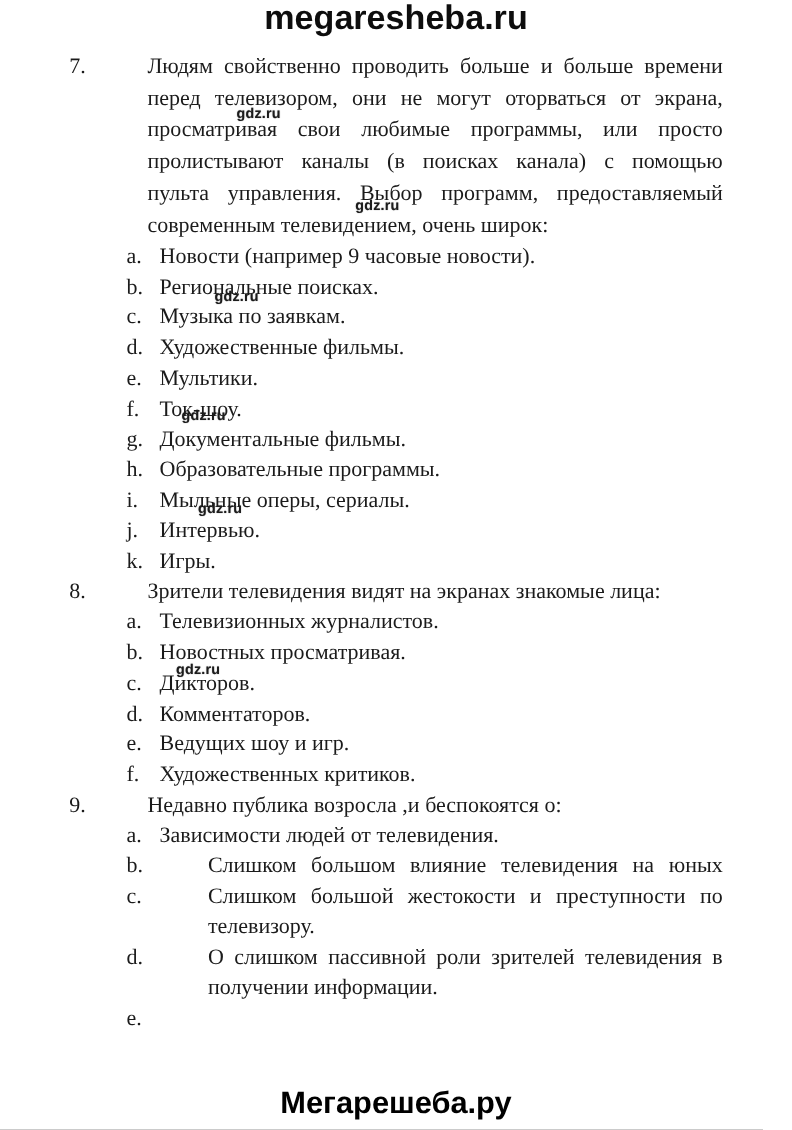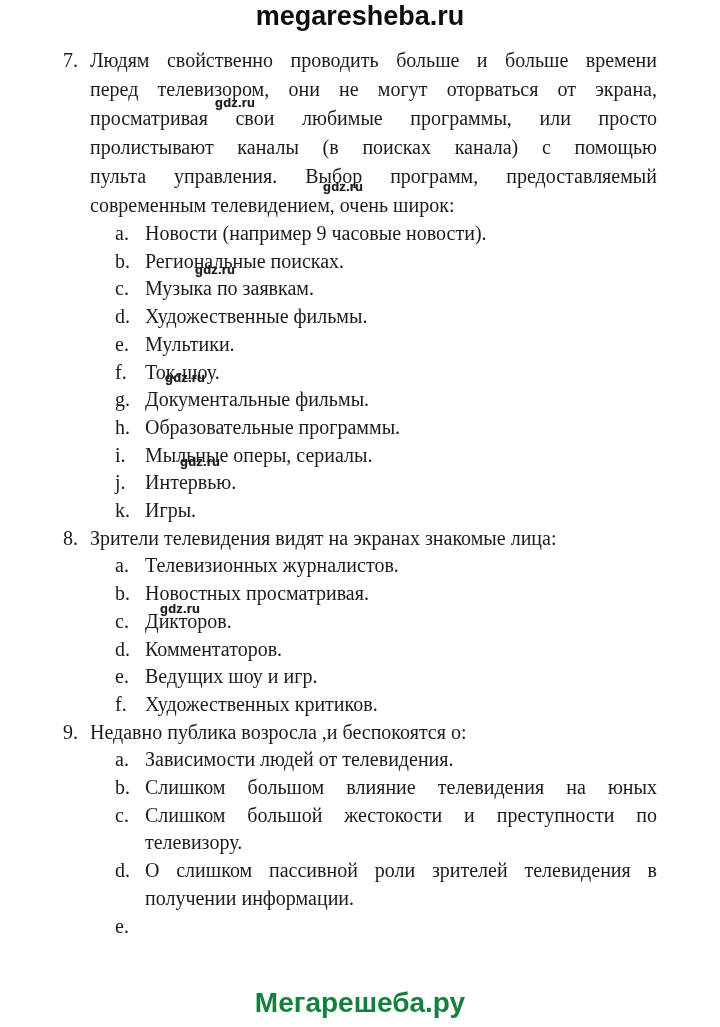--- a/index.html
+++ b/index.html
@@ -5,52 +5,52 @@
   html,body { margin:0; padding:0; background:#888; }
   .page {
     position:relative; width:720px; height:1027px; margin:0 auto;
     background:#ffffff; overflow:hidden;
     font-family:"Liberation Serif","DejaVu Serif",serif;
     color:#1b1b1b;
   }
   .site-header {
     position:absolute; top:0; left:0; width:720px; text-align:center;
     font-family:"Liberation Sans","DejaVu Sans",sans-serif;
-    font-weight:bold; font-size:27px; line-height:32px; color:#0d0d0d;
+    font-weight:bold; font-size:31px; line-height:32px; color:#0d0d0d;
   }
   .content {
     position:absolute; top:46px; left:63px; width:594px;
     font-size:20px;
   }
   .exercise { position:relative; padding-left:27px; }
   .num { position:absolute; left:0; top:0; }
   .lh29  { line-height:29px; }
   .lh277 { line-height:27.7px; }
-  .line  { line-height:inherit; white-space:nowrap; }
+  .line  { line-height:inherit; white-space:nowrap;margin-left:44px; }
   .para  { line-height:29px; }
   .sub   { line-height:27.7px; }
   .jline { white-space:normal; text-align:justify; text-align-last:justify; }
   .si { position:relative; padding-left:55px; }
   .letter { position:absolute; left:25px; top:0; }
   .wm {
     position:absolute;
     font-family:"Liberation Sans","DejaVu Sans",sans-serif;
     font-weight:bold; font-size:13px; line-height:13px; color:#1c1c1c;
     text-shadow:0 0 1px rgba(20,20,20,.55);
     letter-spacing:.2px;
   }
   .wm-inline {
     position:static; display:inline-block; margin-left:13px;
     vertical-align:2px; color:#000; text-shadow:none;
     font-size:13.5px;
   }
   .footer {
     position:absolute; top:986px; left:0; width:720px; text-align:center;
     font-family:"Liberation Sans","DejaVu Sans",sans-serif;
-    font-weight:bold; font-size:28px; line-height:34px; color:#15803d;
+    font-weight:bold; font-size:28px; line-height:34px; color:#000000;
   }
 </style>
 </head>
 <body>
 
 <div class="page">
 
   <div class="site-header">megaresheba.ru</div>
 
   <div class="content">

